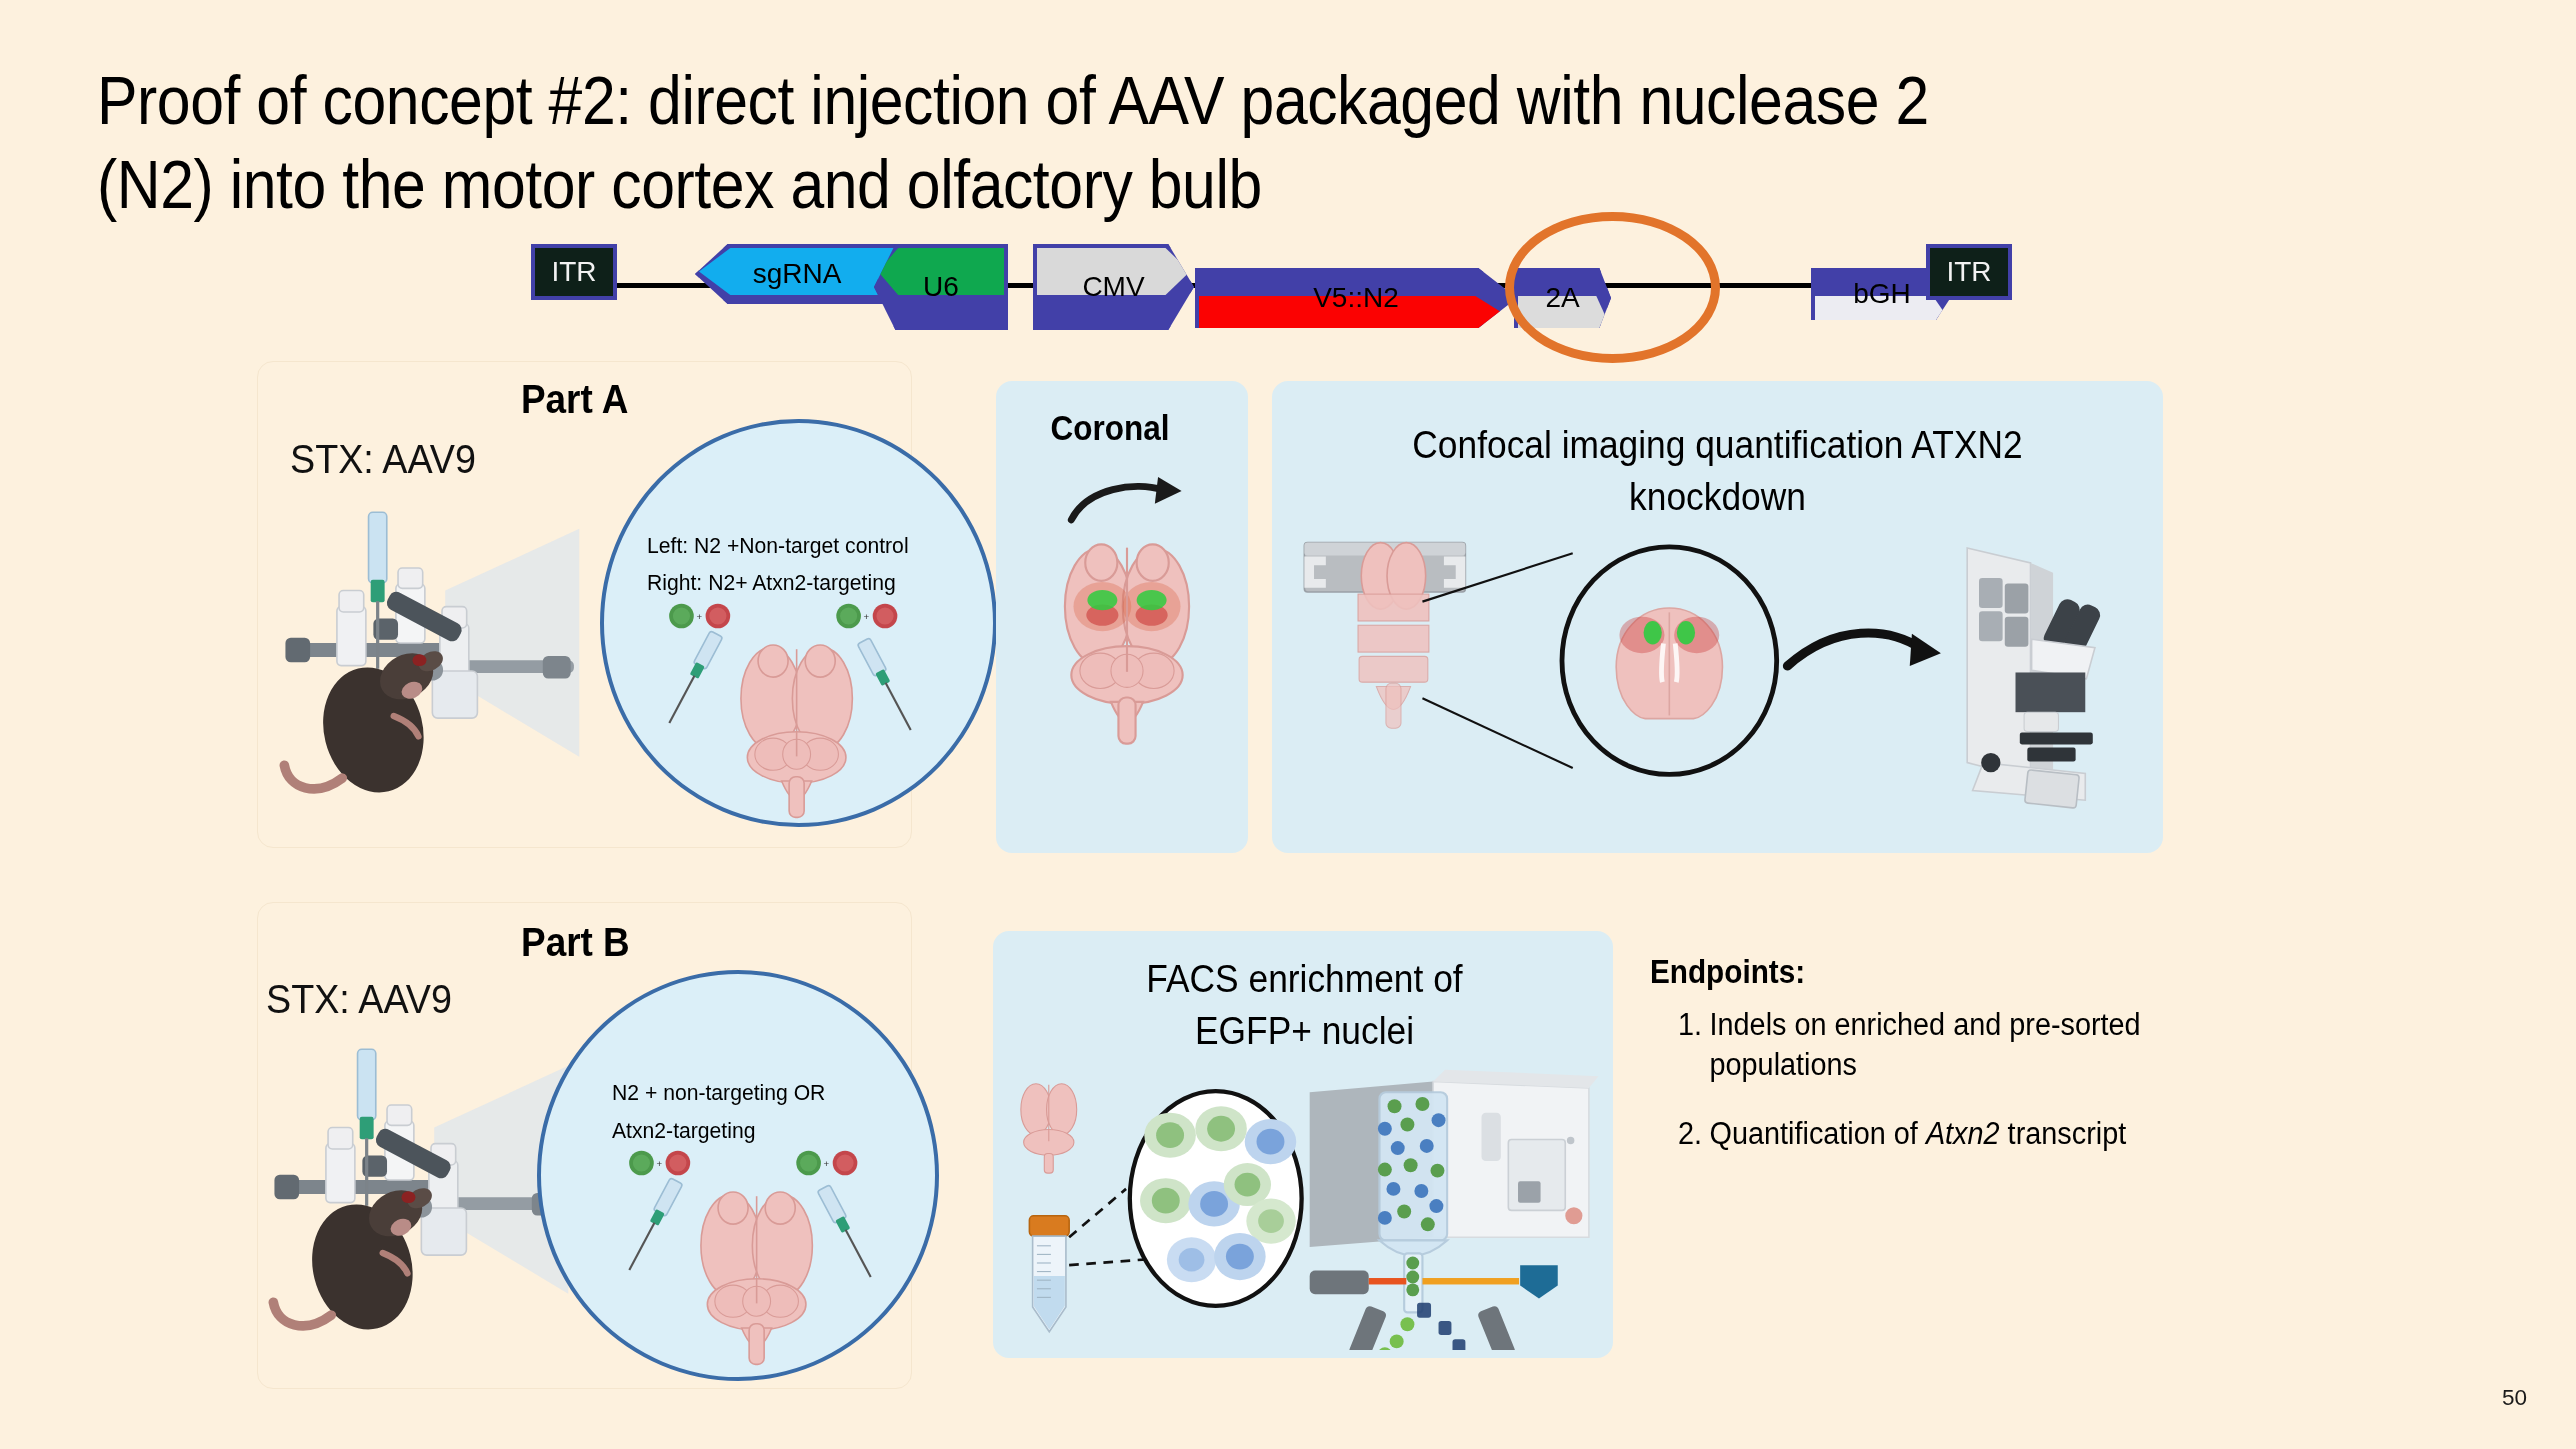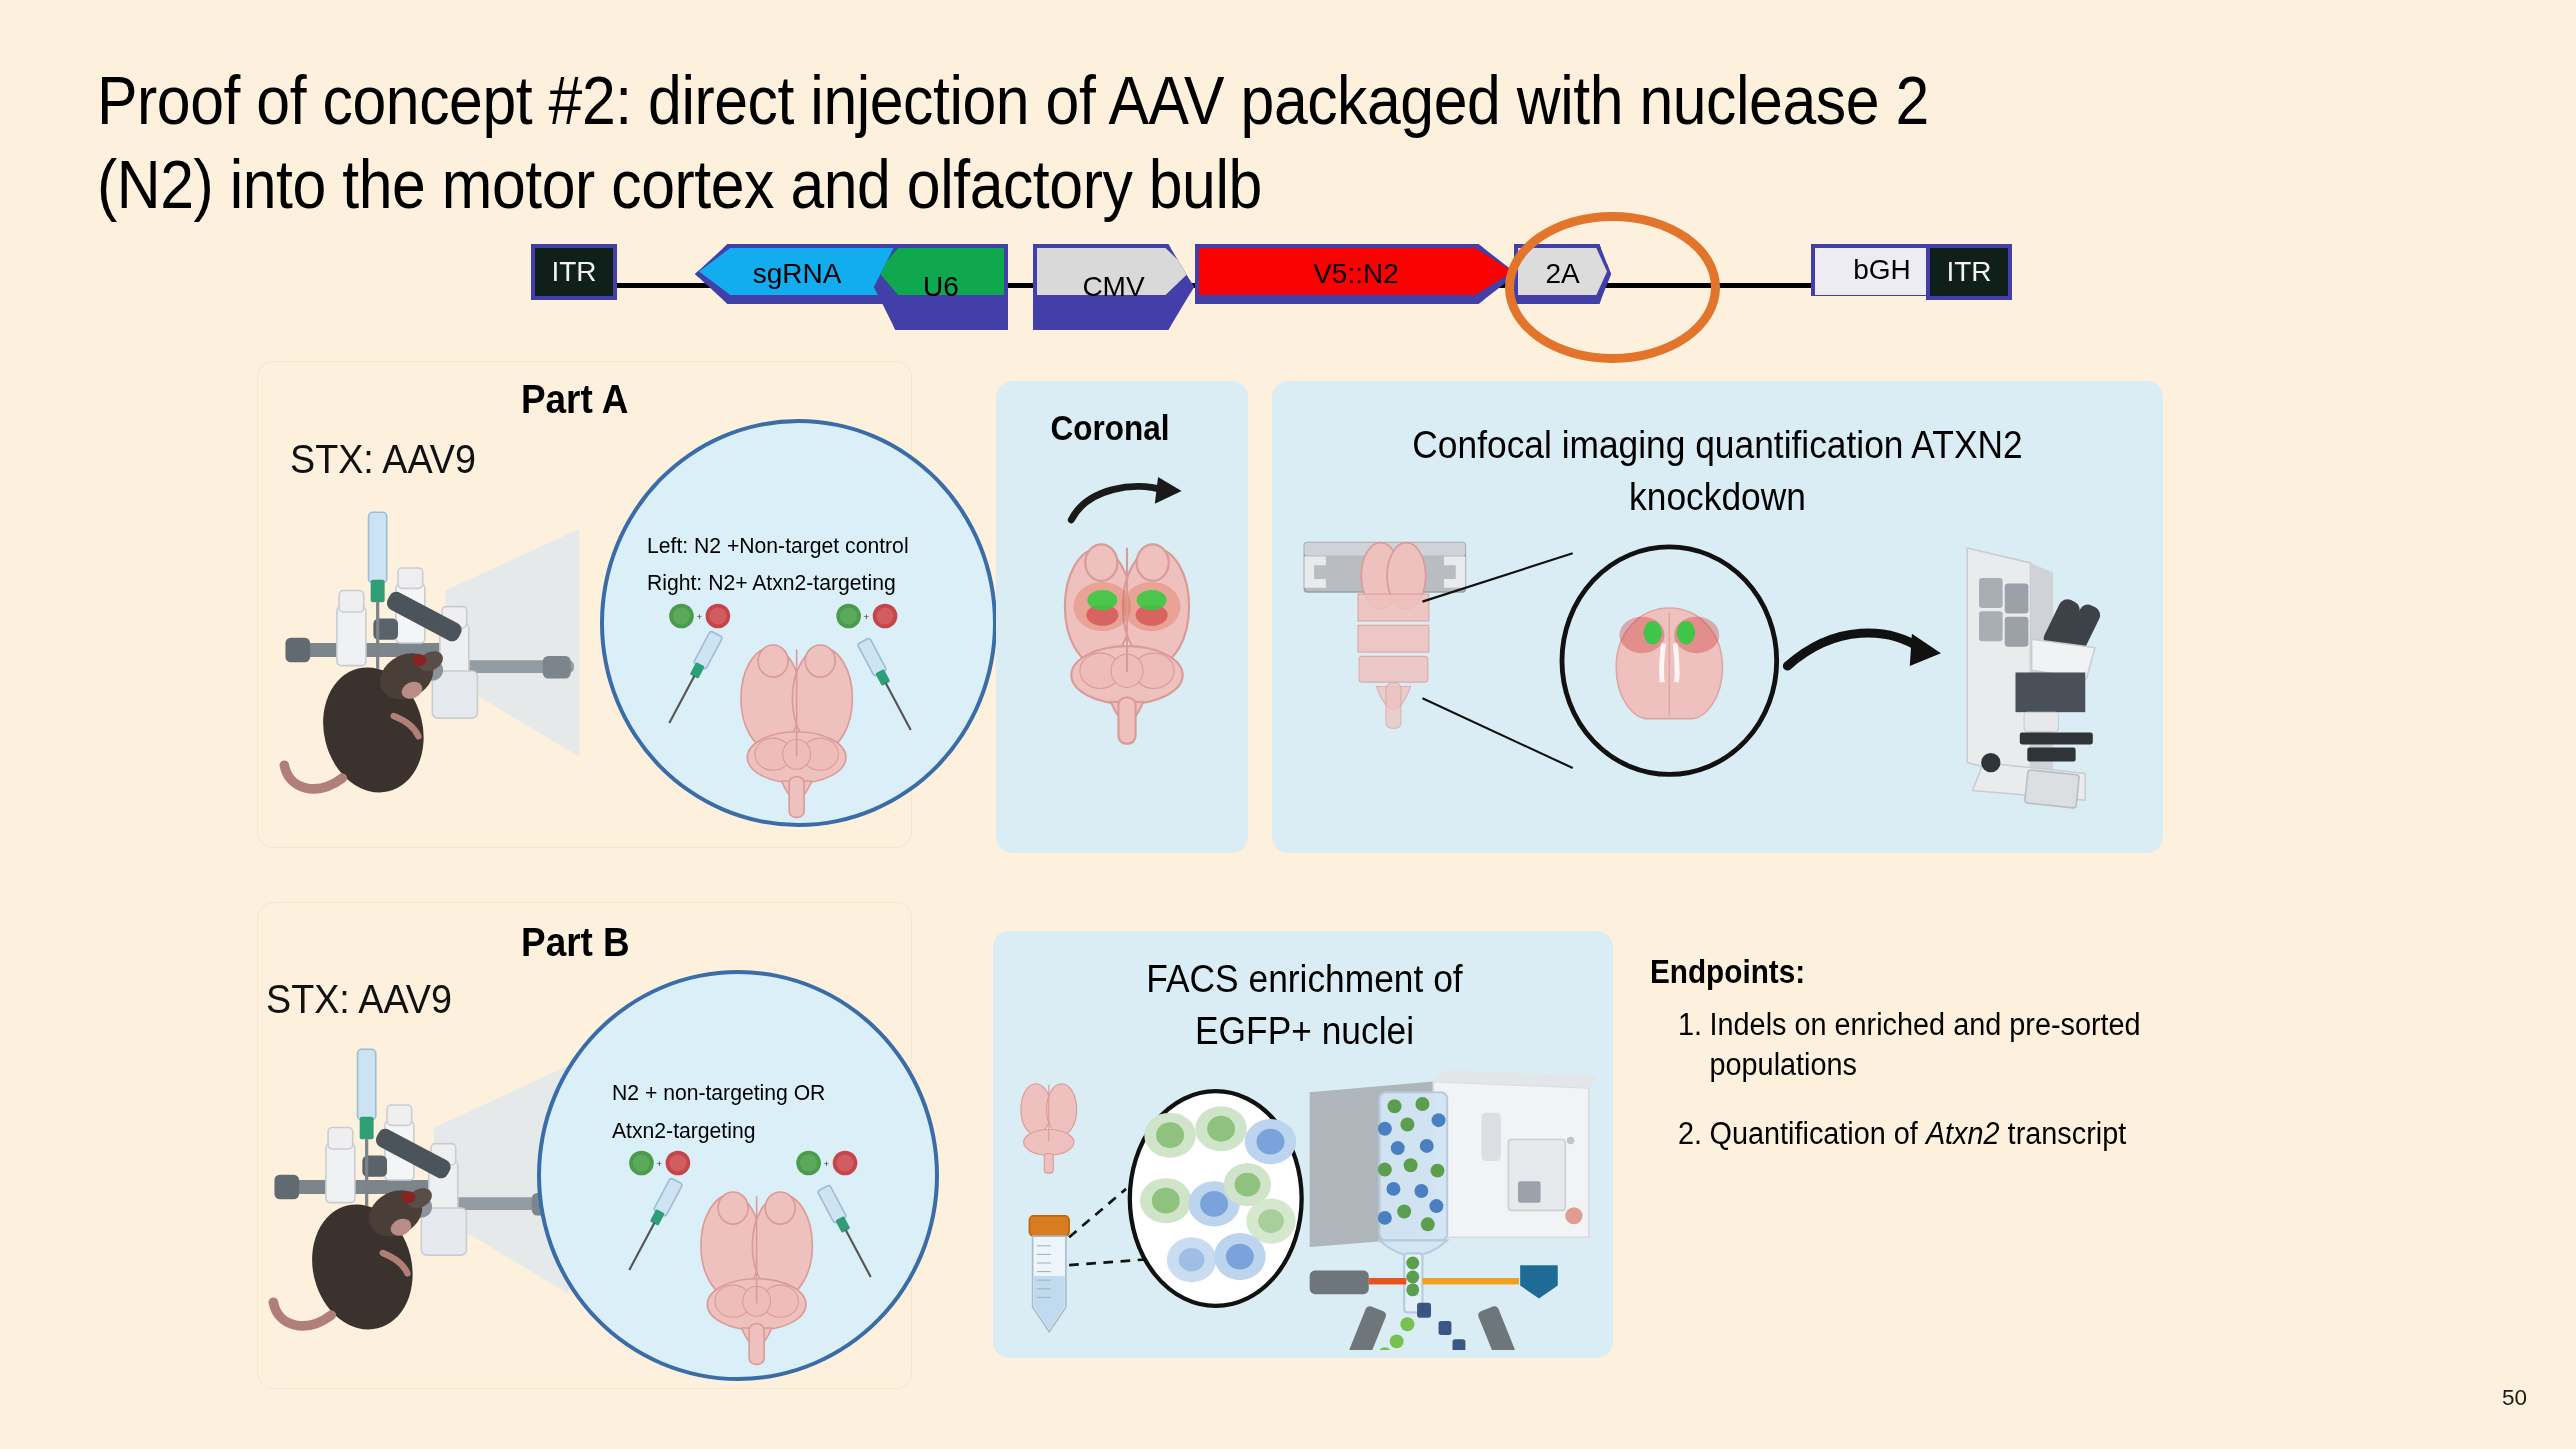--- a/index.html
+++ b/index.html
@@ -57,21 +57,21 @@
     font-family: "Liberation Sans", sans-serif;
     white-space: nowrap;
   }
   .seg .lbl { position: relative; z-index: 3; padding: 0 3.2px; }
 
   .itr-box { height: 56px; background: #0E2019; }
   .itr-box .lbl { color: #F2F2F2; }
 
   .arrow-r { height: 47px; clip-path: polygon(0 0, 84% 0, 100% 50%, 84% 100%, 0 100%); border: none; }
   .arrow-l { height: 47px; clip-path: polygon(16% 0, 100% 0, 100% 100%, 16% 100%, 0 50%); border: none; }
-  .pent-r  { height: 47px; clip-path: polygon(0 0, 88% 0, 100% 50%, 88% 100%, 0 100%); border: none; }
+  .pent-r  { height: 47px; clip-path: polygon(0 0, 88% 0, 100% 50%, 88% 100%, 0 100%); border: none; margin-top: 24px; }
 
   .outline-r { position: absolute; inset: -4.8px; background: #4240A8; z-index: 0;
                clip-path: polygon(0 0, 84% 0, 100% 50%, 84% 100%, 0 100%); }
   .outline-l { position: absolute; inset: -4.8px; background: #4240A8; z-index: 0;
                clip-path: polygon(16% 0, 100% 0, 100% 100%, 16% 100%, 0 50%); }
   .outline-p { position: absolute; inset: -4.8px; background: #4240A8; z-index: 0;
                clip-path: polygon(0 0, 88% 0, 100% 50%, 88% 100%, 0 100%); }
   .fill { position: absolute; inset: 0; z-index: 1; }
 
   #egfp-circle {

